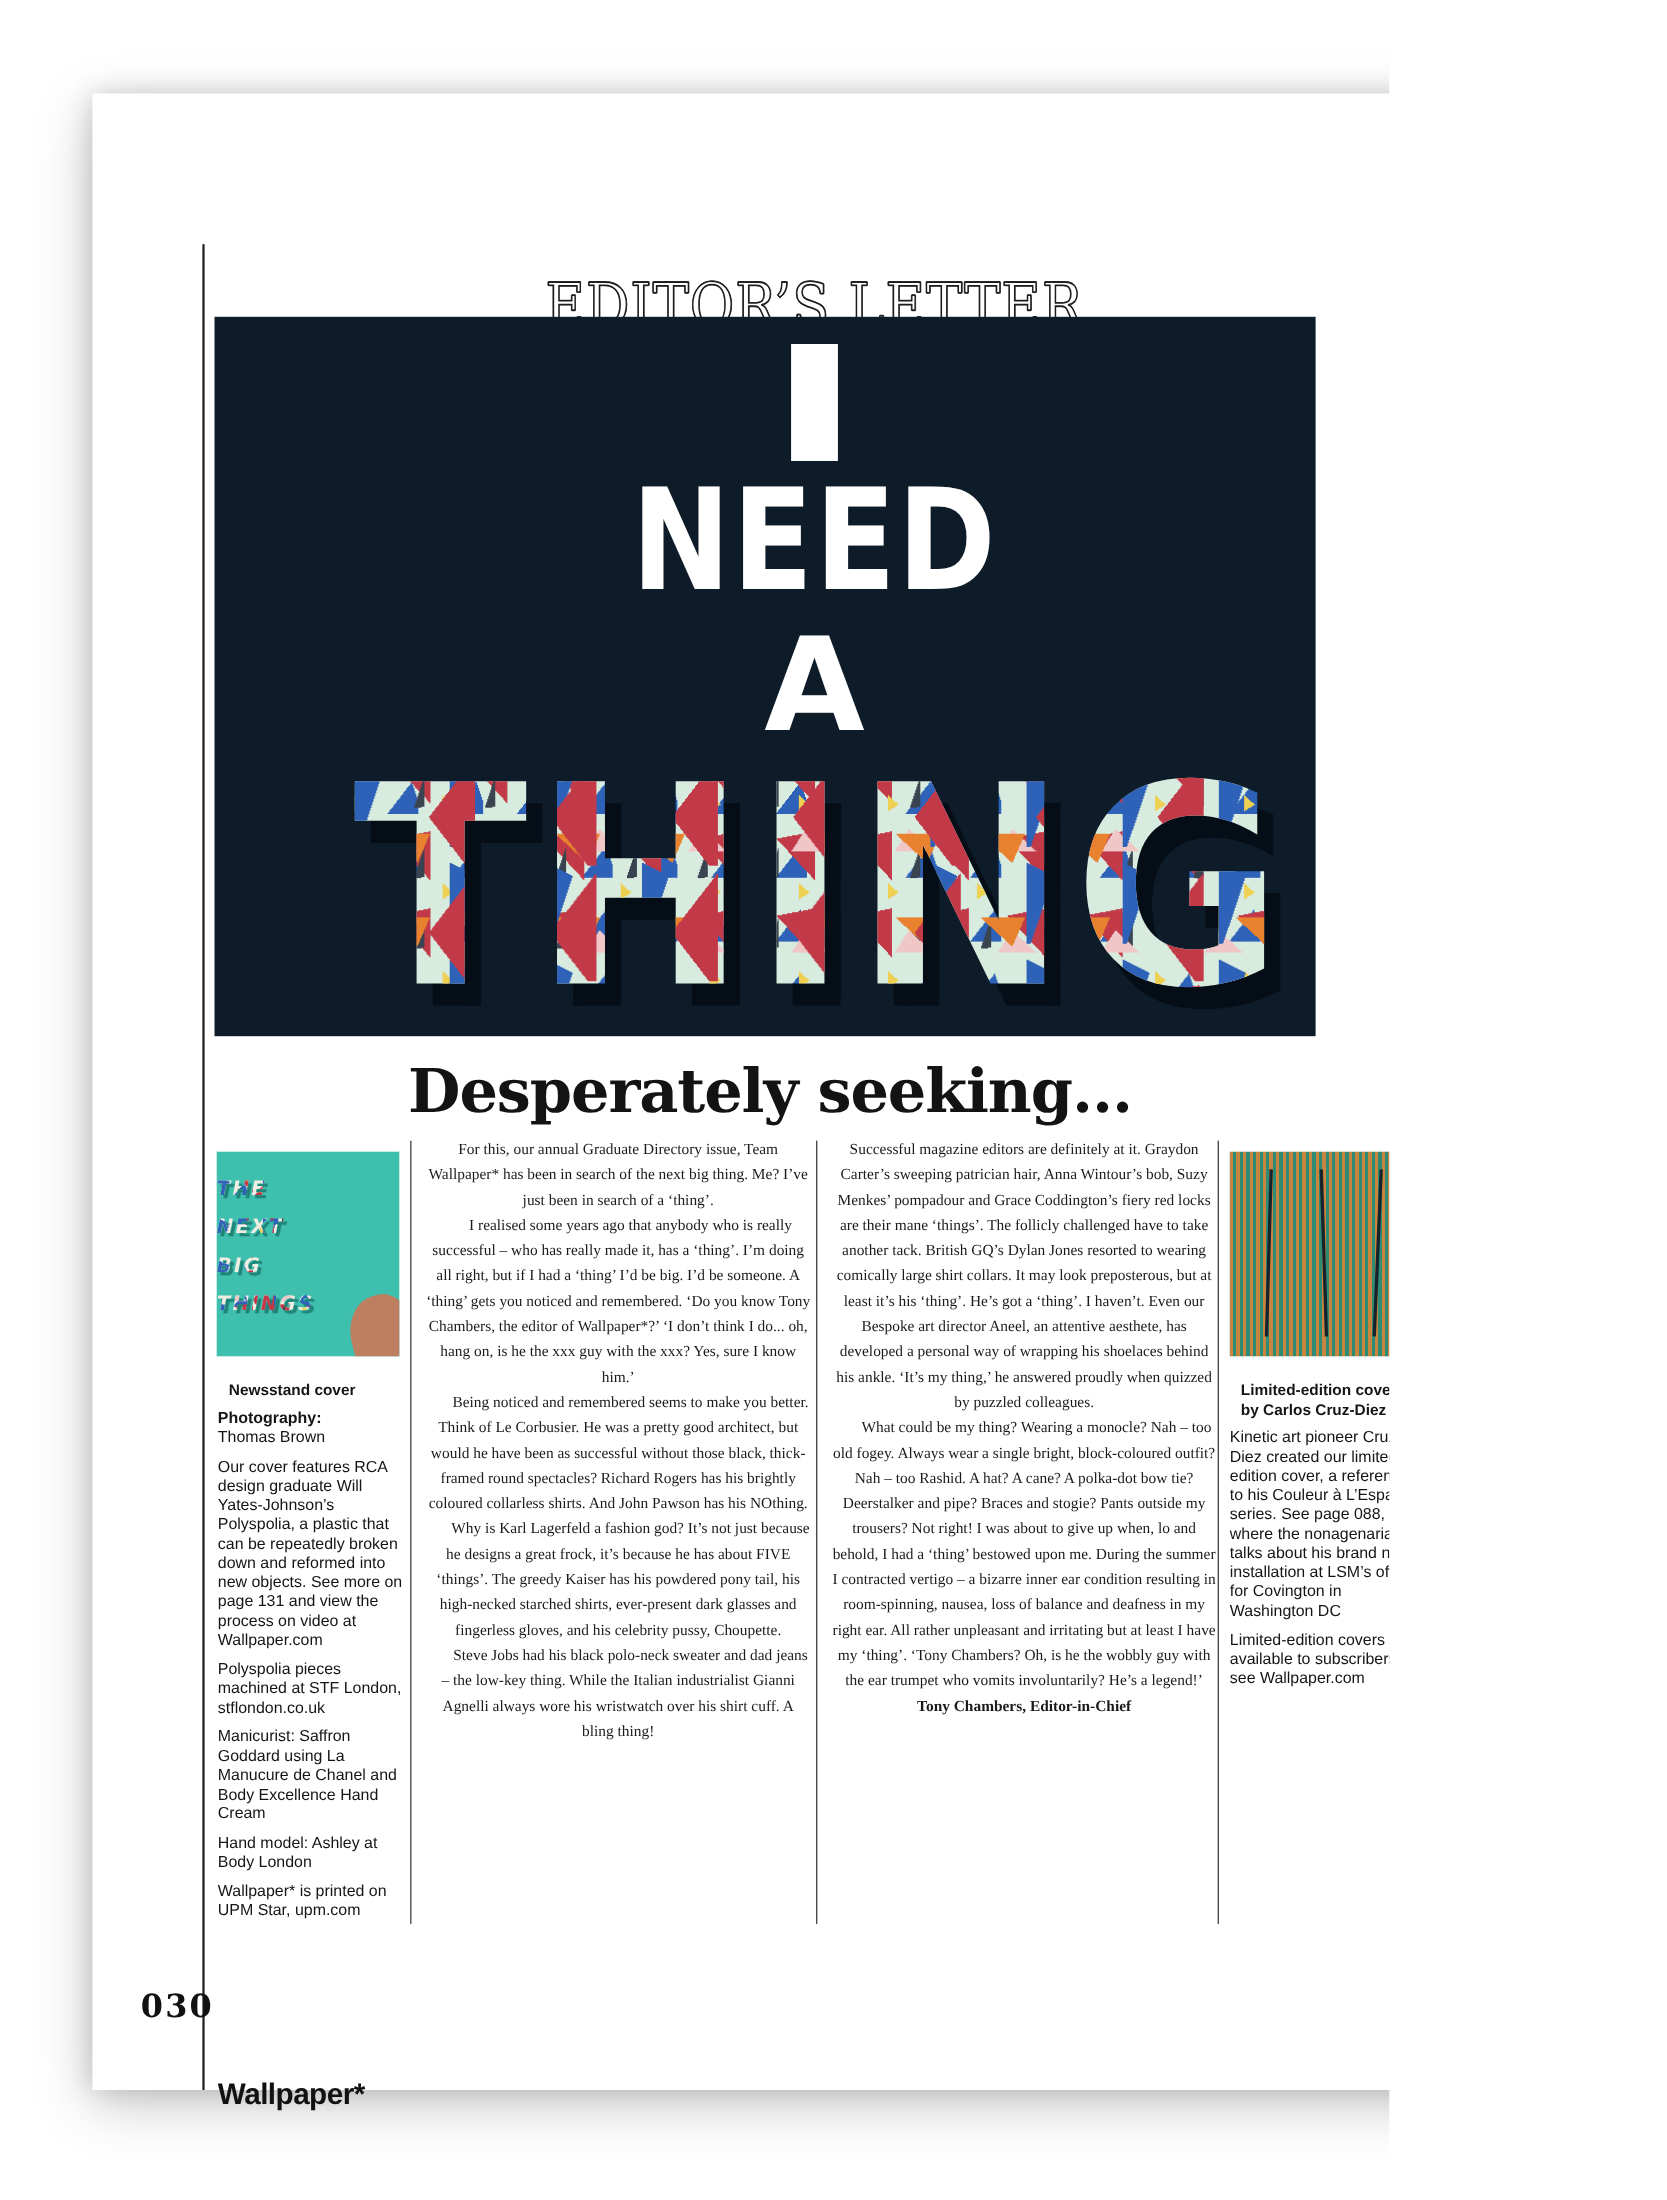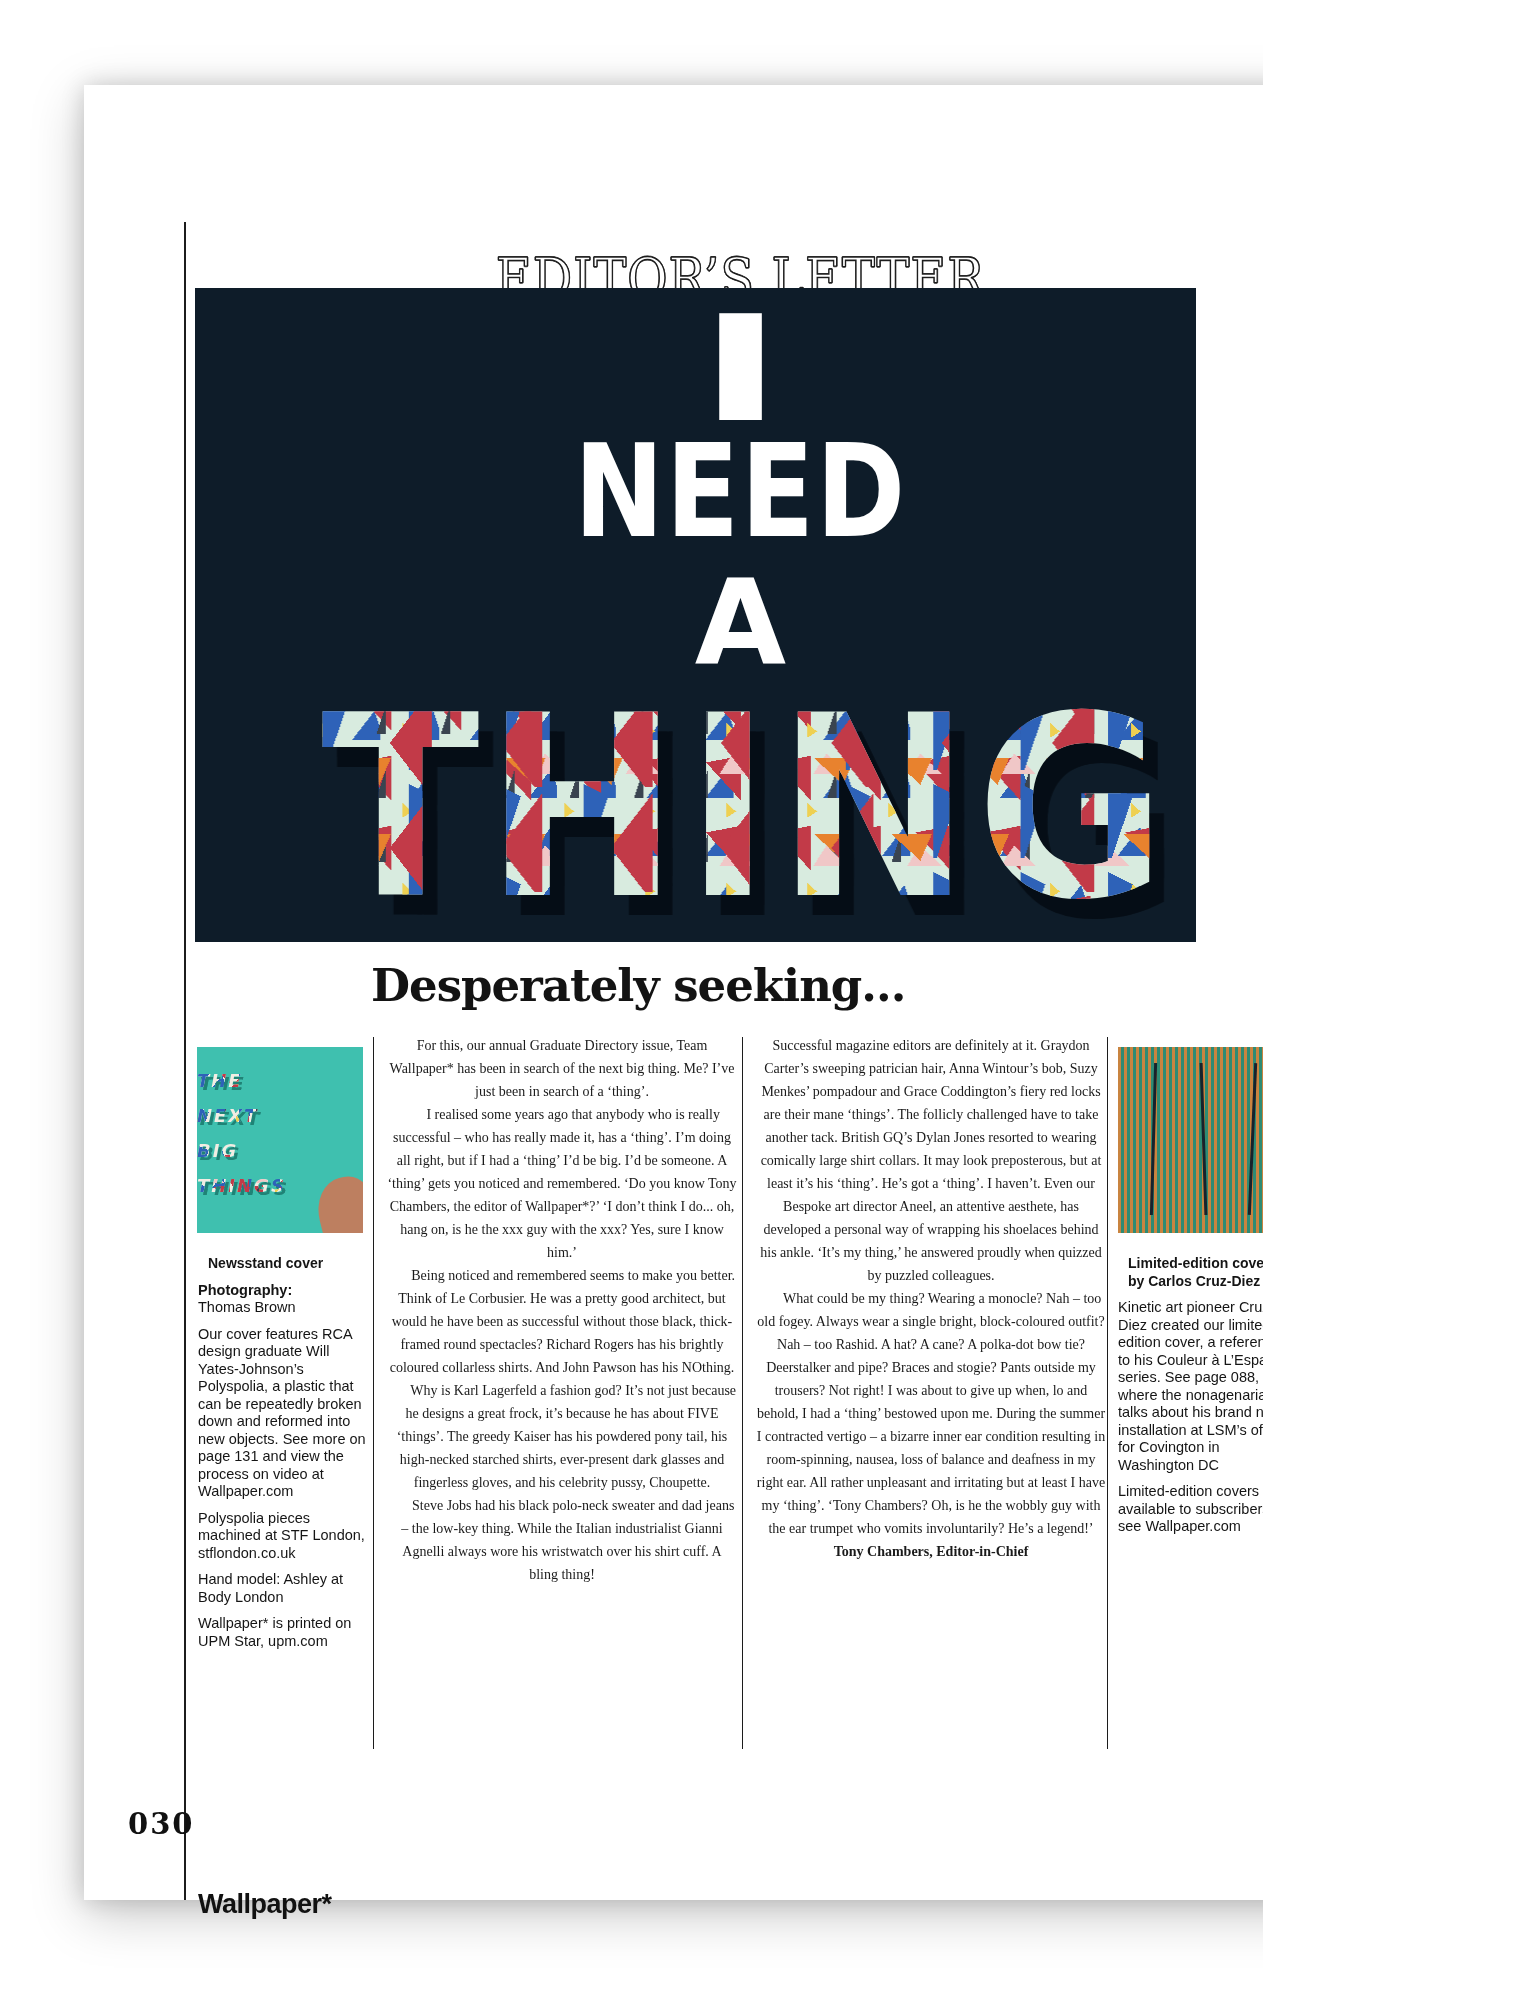--- a/index.html
+++ b/index.html
@@ -48,21 +48,21 @@
       conic-gradient(from 80deg  at 50% 15%, var(--terrazzo_red,#c23a48)    0 55deg,  transparent 0),
       conic-gradient(from 160deg at 90% 50%, var(--terrazzo_blue,#2e62b8)   0 60deg,  transparent 0);
     background-size:120px 105px, 95px 88px, 84px 76px, 102px 92px, 70px 64px, 88px 80px, 76px 70px, 64px 58px;
     -webkit-background-clip:text; background-clip:text; color:transparent;
   }
   .terrazzo-sm { background-size:52px 46px, 42px 38px, 37px 33px, 45px 40px, 31px 28px, 39px 35px, 33px 30px, 28px 25px;
                  background-color:#f2ede3; }
 
   
   .headline { position:absolute; left:287px; top:874px; margin:0;
-    font-family:"DejaVu Serif",serif; font-weight:bold; font-size:45px;
+    font-family:"DejaVu Serif",serif; font-weight:bold; font-size:55px;
     letter-spacing:-1px; color:#131313; }
   .bodycol { position:absolute; top:949px; font-family:"Liberation Serif",serif;
     font-size:14px; line-height:23px; color:#1a1a1a;text-align:center; }
   .col1 { left:303px; width:350px; }
   .col2 { left:671px; width:352px; }
   .bodycol p { margin:0; text-indent:1.6em; }
   .bodycol [data-bind-list] p:first-child { text-indent:0; }
   .byline { margin:0; text-indent:0 !important; font-weight:bold; }
 
   
@@ -153,20 +153,21 @@
       <div class="hand"></div>
     </div>
 
     <div class="side side-left">
       <div class="side-h" data-bind="newsstand.heading">Newsstand cover</div>
       <div class="ph-label" data-bind="newsstand.photography_label">Photography:</div>
       <div class="photographer" data-bind="newsstand.photographer">Thomas Brown</div>
       <div data-bind-list="newsstand.paragraphs">
           <p>Our cover features RCA design graduate Will Yates-Johnson’s Polyspolia, a plastic that can be repeatedly broken down and reformed into new objects. See more on page 131 and view the process on video at Wallpaper.com</p>
           <p>Polyspolia pieces machined at STF London, stflondon.co.uk</p>
+          <p>Manicurist: Saffron Goddard using La Manucure de Chanel and Body Excellence Hand Cream</p>
           <p>Hand model: Ashley at Body London</p>
           <p>Wallpaper* is printed on UPM Star, upm.com</p>
         </div>
     </div>
 
     <div class="stripes">
       <div class="cd-line cd1"></div>
       <div class="cd-line cd2"></div>
       <div class="cd-line cd3"></div>
     </div>

